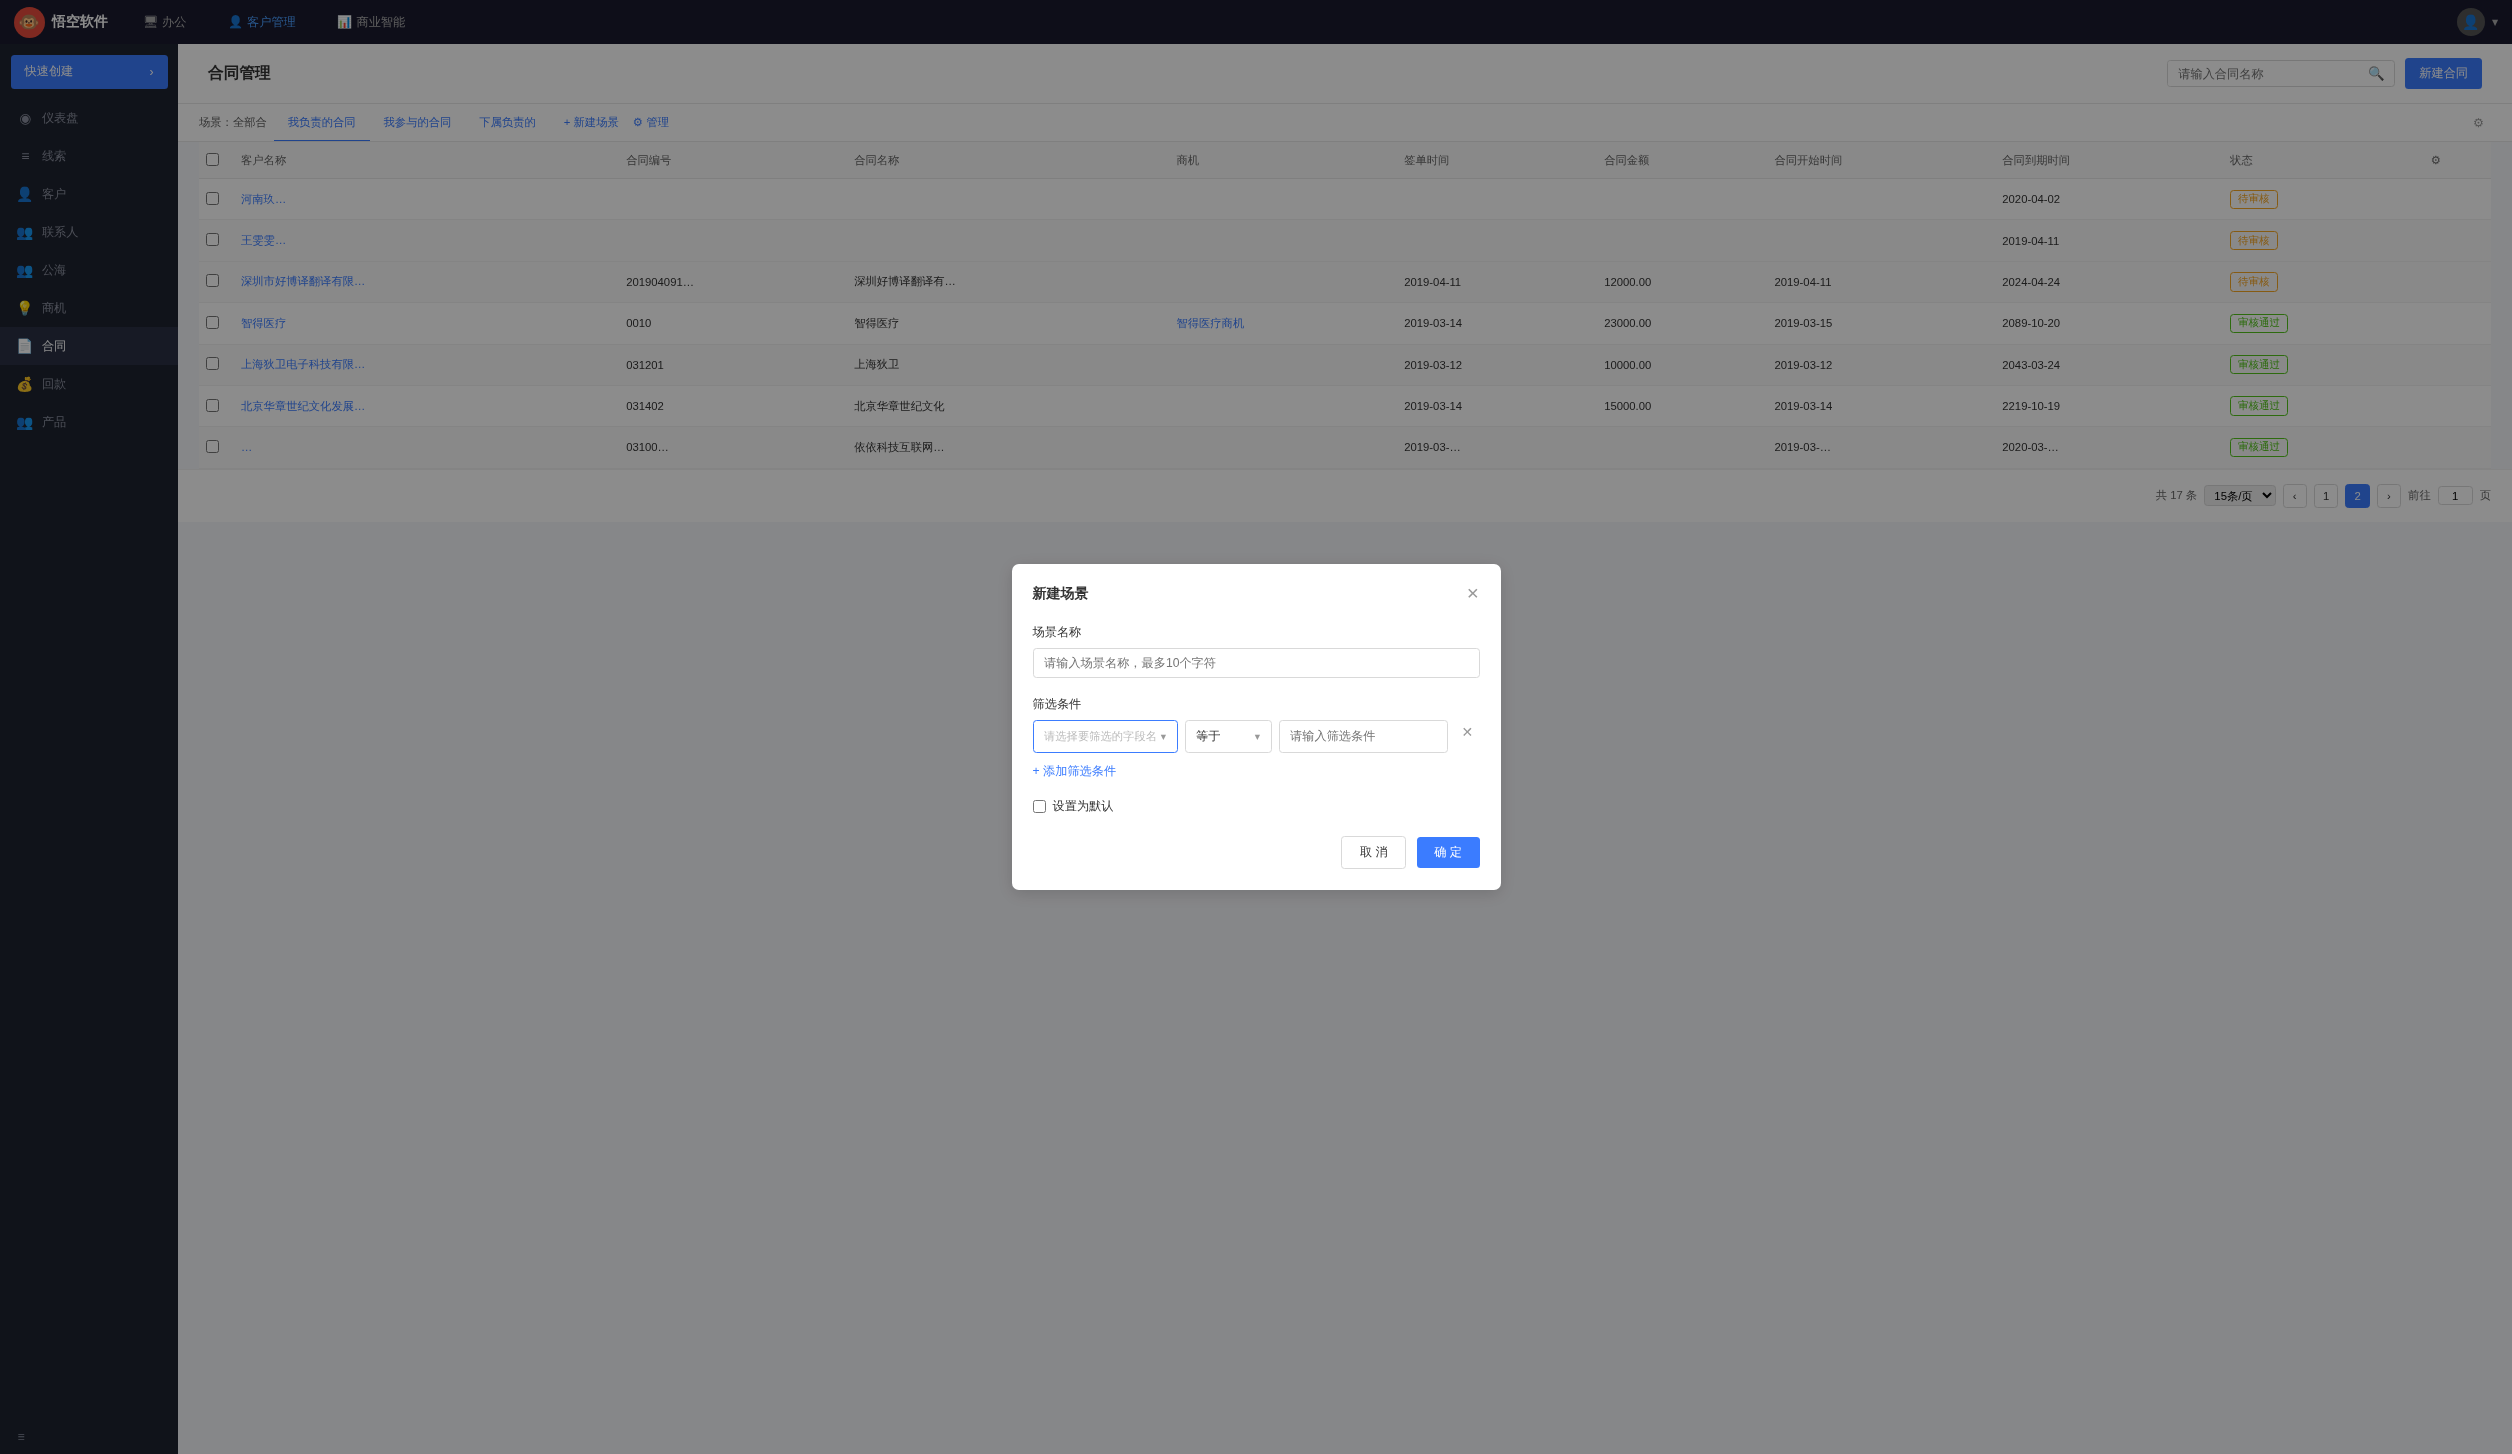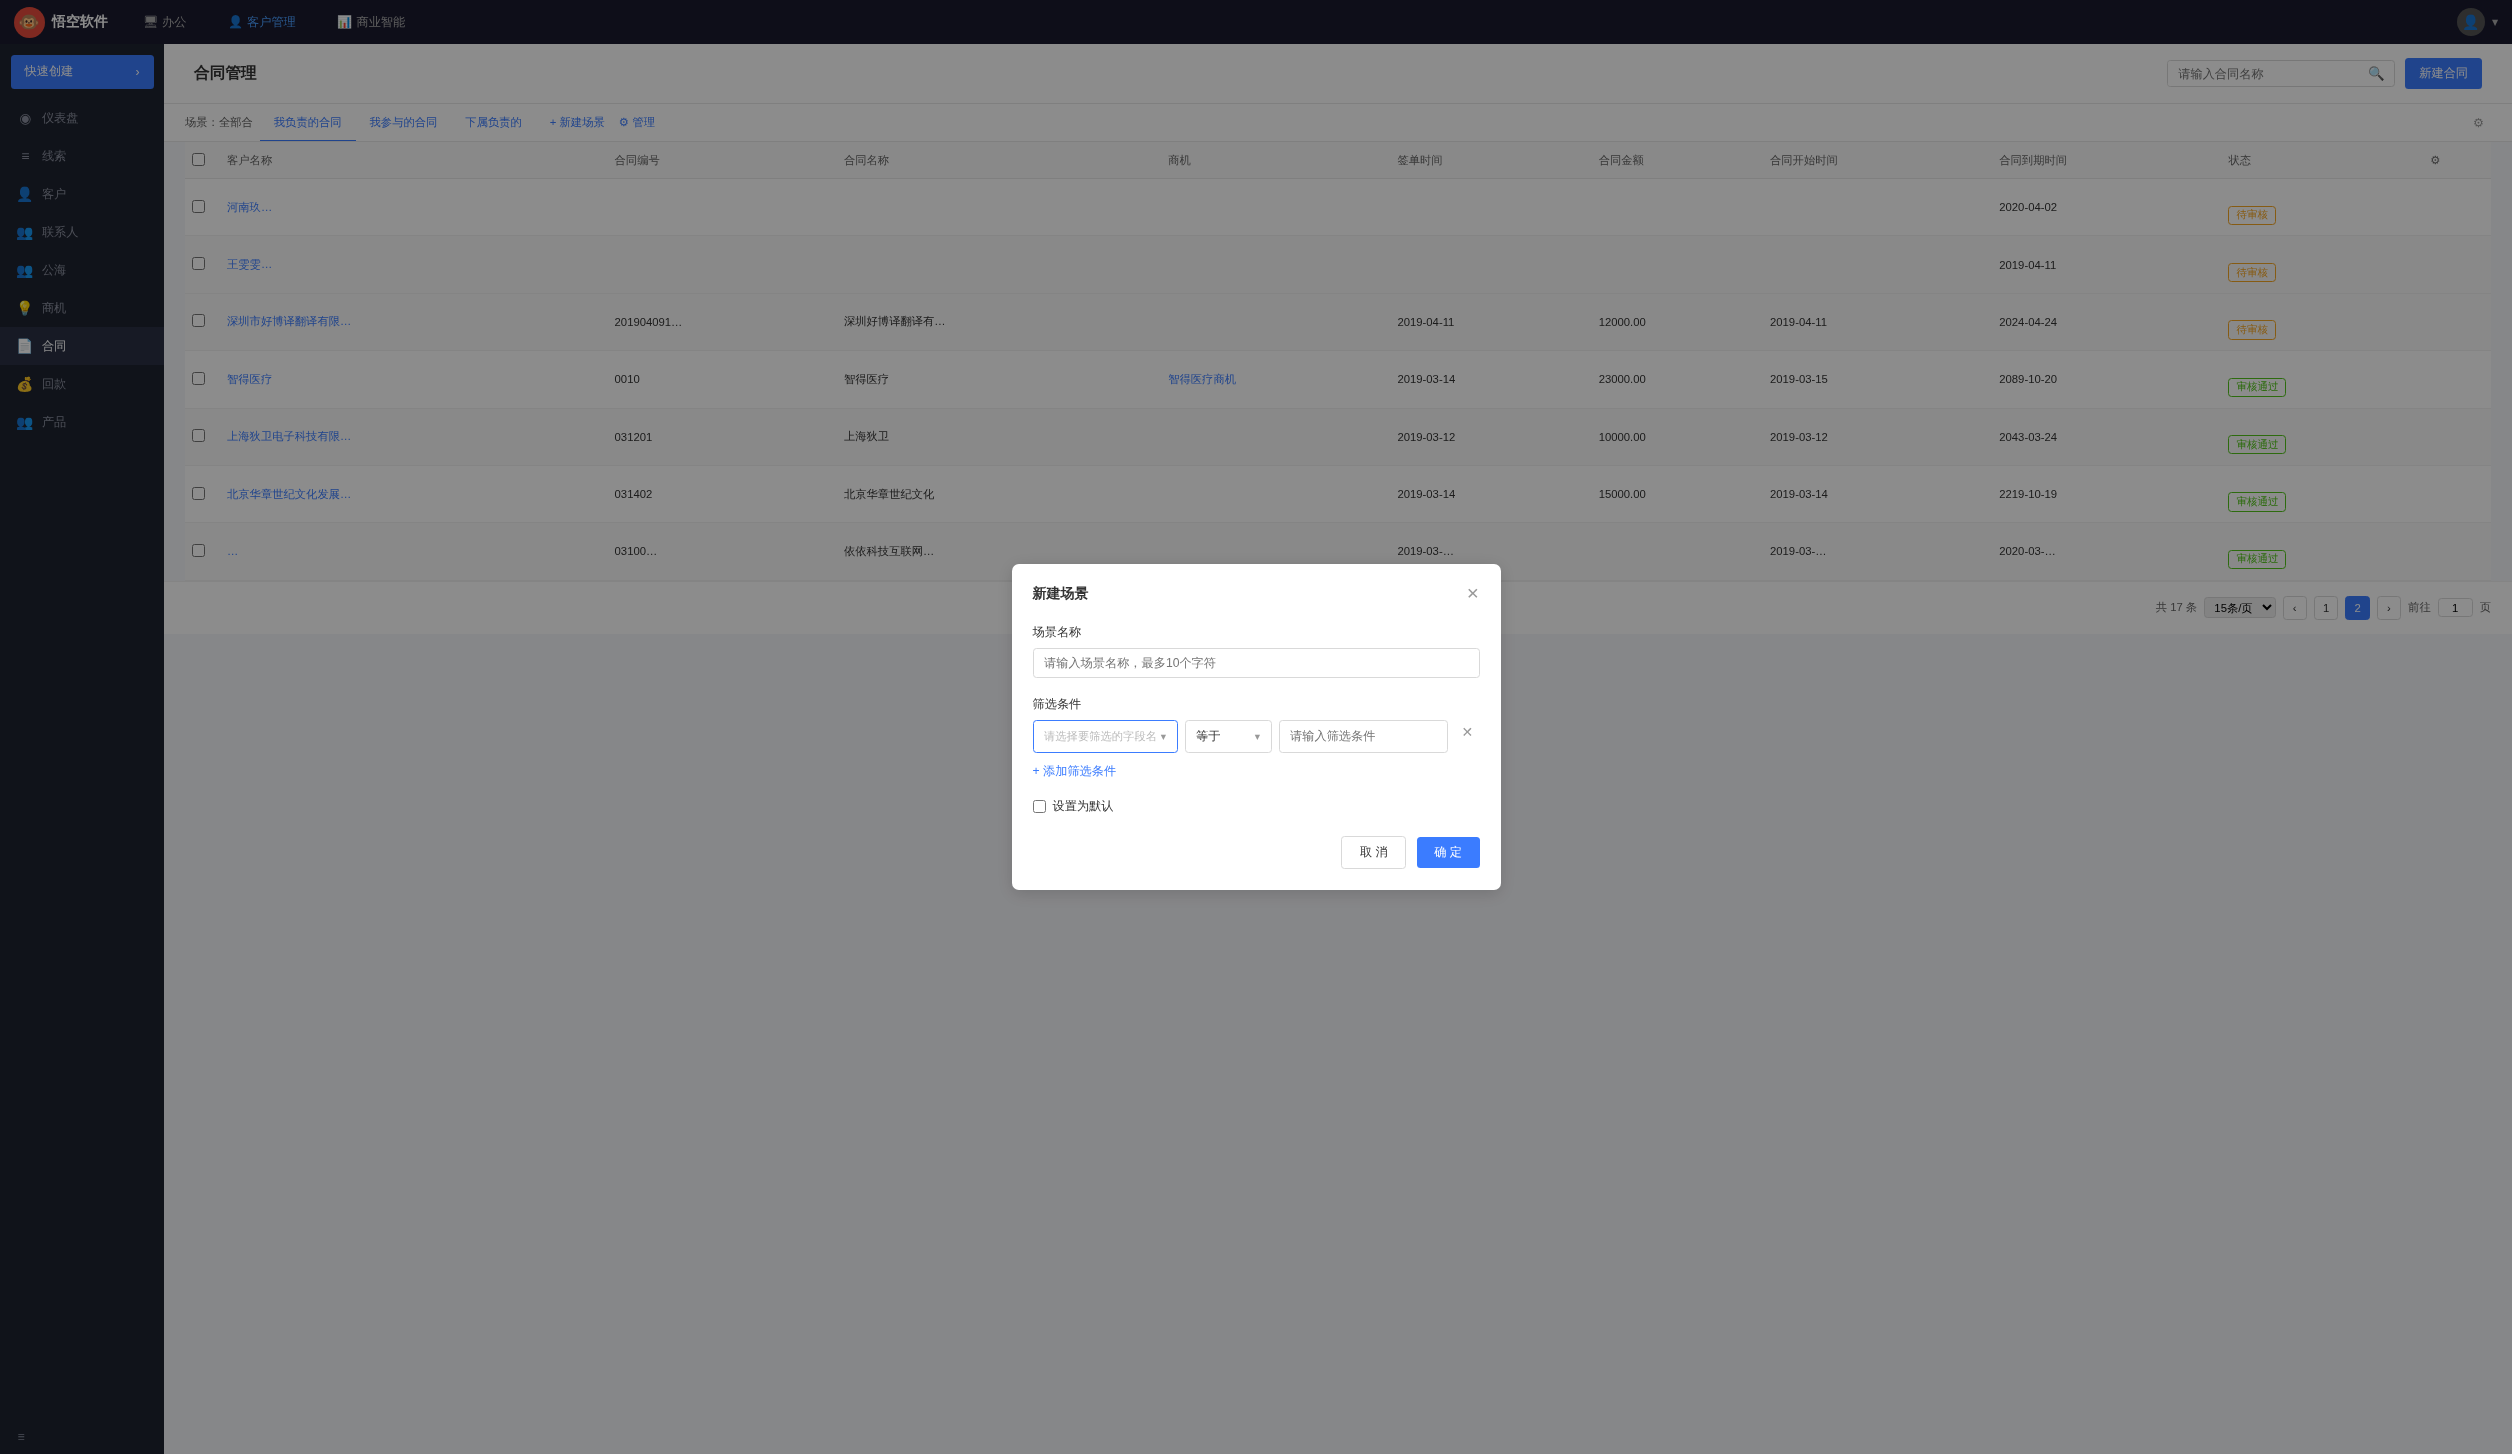--- a/index.html
+++ b/index.html
@@ -11,21 +11,21 @@
     .logo-icon { width: 31px; height: 31px; background: #e74c3c; border-radius: 50%; display: flex; align-items: center; justify-content: center; font-size: 17.5px; }
     .nav-item { color: #aaa; cursor: pointer; font-size: 12.2px; display: flex; align-items: center; gap: 3.5px; padding: 3.5px 7px; border-radius: 3.5px; }
     .nav-item.active { color: #4a9eff; }
     .nav-right { margin-left: auto; display: flex; align-items: center; gap: 7px; }
     .avatar { width: 28px; height: 28px; border-radius: 50%; background: #555; display: flex; align-items: center; justify-content: center; color: #fff; font-size: 14px; cursor: pointer; overflow: hidden; }
 
     
     .main-layout { display: flex; flex: 1; overflow: hidden; }
 
     
-    .sidebar { width: 164px; background: #1e2330; display: flex; flex-direction: column; flex-shrink: 0; }
+    .sidebar { width: 178px; background: #1e2330; display: flex; flex-direction: column; flex-shrink: 0; }
     .quick-create-btn { margin: 10.5px; background: #3b7cff; color: #fff; border: none; border-radius: 3.5px; padding: 8.7px 14px; cursor: pointer; display: flex; align-items: center; justify-content: space-between; font-size: 12.2px; }
     .sidebar-menu { flex: 1; }
     .sidebar-item { display: flex; align-items: center; gap: 8.7px; padding: 10.5px 17.5px; color: #8a8f9e; cursor: pointer; font-size: 12.2px; }
     .sidebar-item.active { background: #2a3044; color: #fff; }
     .sidebar-item .icon { width: 15.7px; height: 15.7px; display: flex; align-items: center; justify-content: center; font-size: 14px; }
     .sidebar-bottom { padding: 10.5px 17.5px; color: #8a8f9e; cursor: pointer; }
 
     
     .content { flex: 1; overflow: auto; background: #f5f6fa; }
 
@@ -47,21 +47,21 @@
     .tab-action { display: flex; align-items: center; gap: 3.5px; font-size: 11.3px; color: #3b7cff; cursor: pointer; padding: 7px; }
     .settings-icon-btn { margin-left: auto; color: #999; cursor: pointer; padding: 7px; }
 
     
     .table-container { padding: 0 21px; }
     table { width: 100%; border-collapse: collapse; background: #fff; }
     thead tr { background: #fafafa; }
     th { padding: 10.5px 7px; text-align: left; font-size: 11.3px; color: #666; font-weight: normal; border-bottom: 0.9px solid #e8e8e8; white-space: nowrap; }
     td { padding: 10.5px 7px; font-size: 11.3px; color: #333; border-bottom: 0.9px solid #f0f0f0; white-space: nowrap; }
     td.link { color: #3b7cff; cursor: pointer; }
-    .status-badge { padding: 1.7px 7px; border-radius: 3.5px; font-size: 10.5px; white-space: nowrap; display: inline-block; margin-top: 16px; }
+    .status-badge { padding: 1.7px 7px; border-radius: 3.5px; font-size: 10.5px; white-space: nowrap; display: inline-block; }
     .status-pending { color: #f5a623; border: 0.9px solid #f5a623; }
     .status-approved { color: #52c41a; border: 0.9px solid #52c41a; }
     .checkbox-col { width: 35px; }
     input[type="checkbox"] { cursor: pointer; }
 
     
     .pagination { display: flex; align-items: center; justify-content: flex-end; padding: 14px 21px; gap: 7px; font-size: 11.3px; color: #666; background: #fff; border-top: 0.9px solid #f0f0f0; }
     .page-btn { width: 24.4px; height: 24.4px; display: flex; align-items: center; justify-content: center; border: 0.9px solid #d9d9d9; border-radius: 3.5px; cursor: pointer; background: #fff; color: #333; }
     .page-btn.active { background: #3b7cff; color: #fff; border-color: #3b7cff; }
     .page-input { width: 35px; border: 0.9px solid #d9d9d9; border-radius: 3.5px; padding: 2.6px 5.2px; text-align: center; font-size: 11.3px; }

